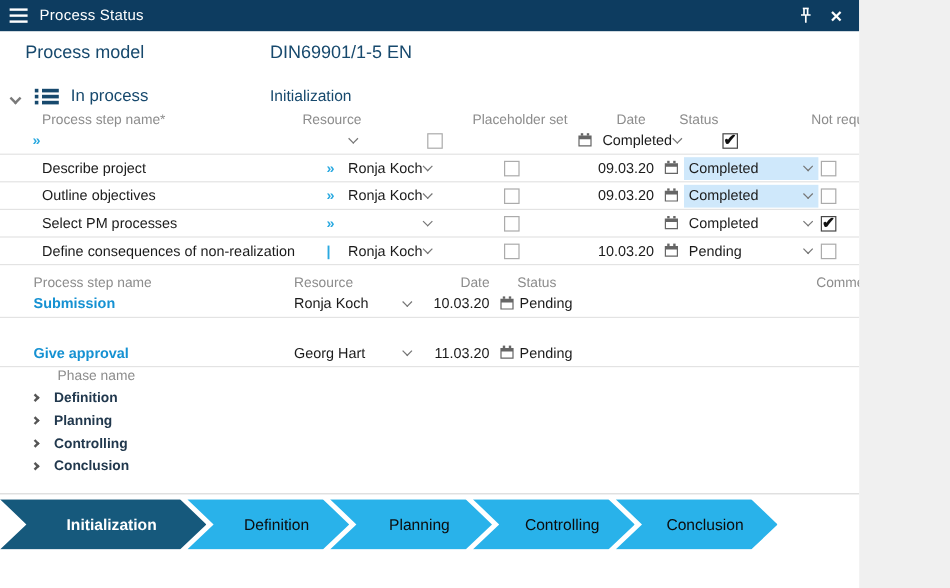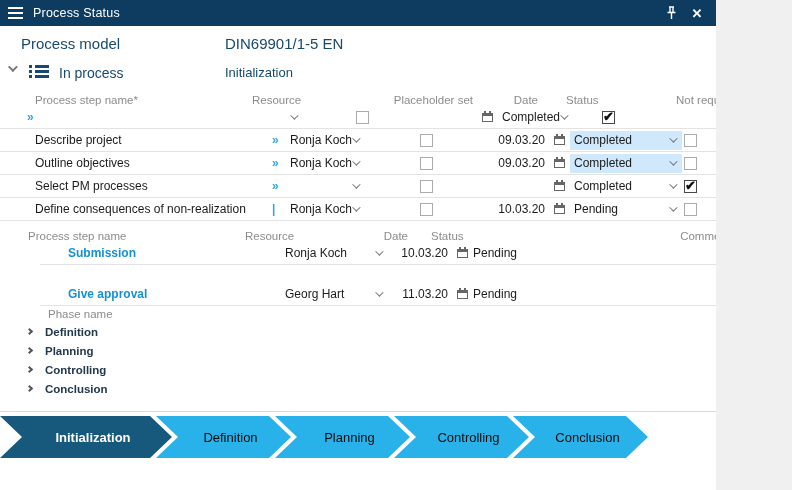--- a/index.html
+++ b/index.html
@@ -16,21 +16,21 @@
   .tb-spacer { flex:1; }
   .tb-btn { width:18px; height:18px; display:flex; align-items:center; justify-content:center;
             margin-left:8px; cursor:pointer; }
 
   
   .model-row { margin:9px 0 0 21px; display:flex; align-items:baseline; }
   .model-label { color:#17496d; font-size:15px; width:204px; }
   .model-value { color:#17496d; font-size:15px; }
 
   
-  .sec-hdr { display:flex; align-items:flex-start; margin-top:13px; height:22px; }
+  .sec-hdr { display:flex; align-items:flex-end; margin-top:13px; height:22px; }
   .collapse { width:22px; display:flex; justify-content:center; cursor:pointer; }
   .chev { display:inline-block; width:7px; height:7px; border-right:2px solid #7a7a7a;
           border-bottom:2px solid #7a7a7a; }
   .chev.down { transform:rotate(45deg) translateY(-2px); }
   .chev.right { transform:rotate(-45deg); border-color:#555; }
   .list-icon { display:inline-flex; flex-direction:column; gap:2px; margin:0 10px 0 7px; }
   .list-icon i { display:flex; gap:3px; align-items:center; }
   .list-icon i::before { content:""; width:3px; height:3px; background:#17496d; }
   .list-icon i::after  { content:""; width:14px; height:3px; background:#17496d; }
   .sec-title { color:#17496d; font-size:14px; }
@@ -67,21 +67,21 @@
                 height:19px; padding:0 7px 0 4px; cursor:pointer; }
   .status-box[data-highlighted="true"] { background:#cfe8fb; }
   .nr-cell { justify-content:center; position:relative; left:-11px; }
   .ph-cell { justify-content:center; }
 
   
   .t2-grid { display:grid; grid-template-columns:225px 90px 18px 62px 125px 1fr;
              padding-left:20px; align-items:center; }
   .t2-hdr { margin-top:5px; height:16px; align-items:end; }
   .t2-row { height:23px; }
-  .t2-row.sep { border-bottom:1px solid #e3e3e3;margin-left:40px; }
+  .t2-row.sep { border-bottom:1px solid #e3e3e3; }
   .t2-gap { height:18px; }
   .link { color:#1591d2; font-weight:bold; font-size:12px; padding-left:8px; cursor:pointer; }
 
   
   .phase-name-hdr { margin:2px 0 0 48px; height:14px; color:#8c8c8c; font-size:11.5px; }
   .phase-row { display:flex; align-items:center; height:19px; padding-left:27px; cursor:pointer; }
   .phase-row .chev { width:5px; height:5px; }
   .phase-label { margin-left:13px; font-size:11.5px; font-weight:bold; color:#21384d; }
 
   

